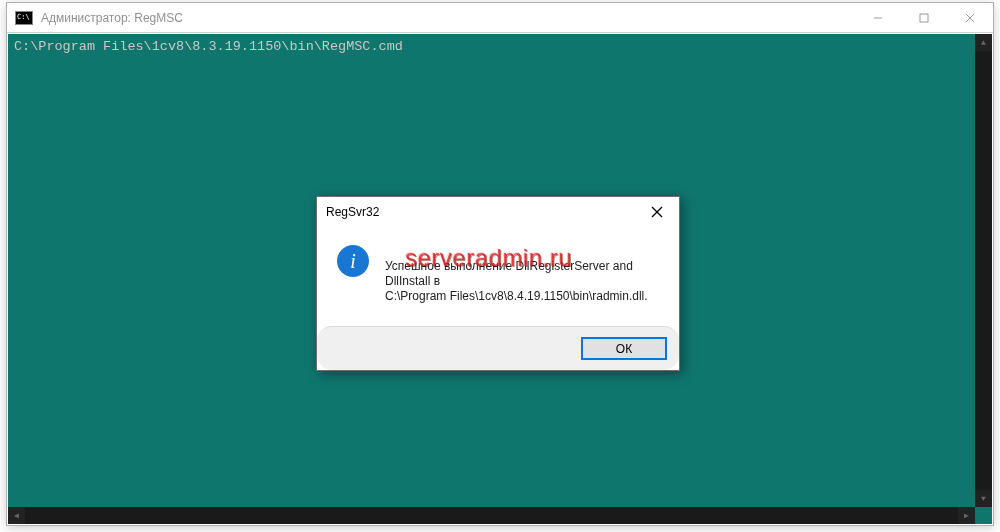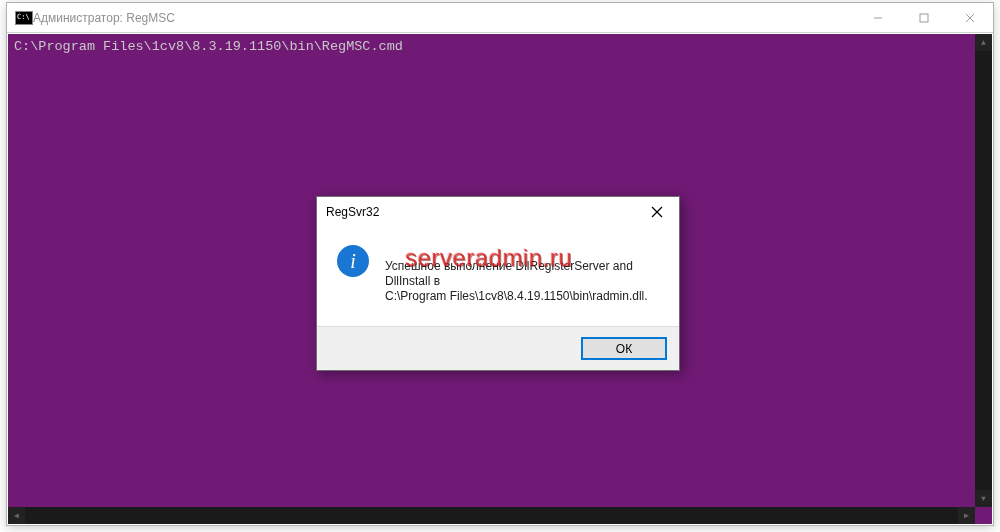--- a/index.html
+++ b/index.html
@@ -43,20 +43,21 @@
   .titlebar .app-icon::before {
     content: "C:\\";
     color: #fff;
     font-size: 7px;
     font-family: "Consolas", monospace;
     position: absolute;
     top: 1px;
     left: 1px;
   }
   .titlebar .title-text {
+    margin-left: 8px;
     font-size: 12px;
     color: #909090;
   }
   .titlebar .window-controls {
     margin-left: auto;
     display: flex;
     height: 100%;
   }
   .win-btn {
     width: 46px;
@@ -68,21 +69,21 @@
     font-size: 10px;
   }
   .win-btn svg { stroke: #9a9a9a; }
 
   .console-body {
     position: absolute;
     top: 31px;
     left: 1px;
     right: 1px;
     bottom: 1px;
-    background: #701a75;
+    background: #0f766e;
     font-family: "Consolas", "Courier New", monospace;
     font-size: 13.5px;
     line-height: 18px;
     color: #c8c8c8;
     padding: 4px 6px;
   }
   .console-body .line { white-space: pre; }
 
   .scrollbar-v {
     position: absolute;
@@ -181,20 +182,21 @@
     line-height: 15px;
     color: #222;
     margin-top: 18px;
   }
   .dialog-footer {
     background: #f0f0f0;
     border-top: 1px solid #dcdcdc;
     padding: 10px 12px;
     display: flex;
     justify-content: flex-end;
+    border-radius: 15px;
   }
   .ok-btn {
     min-width: 86px;
     height: 23px;
     background: #e1e1e1;
     border: 2px solid #0078d7;
     font-size: 12px;
     color: #000;
     display: flex;
     align-items: center;

